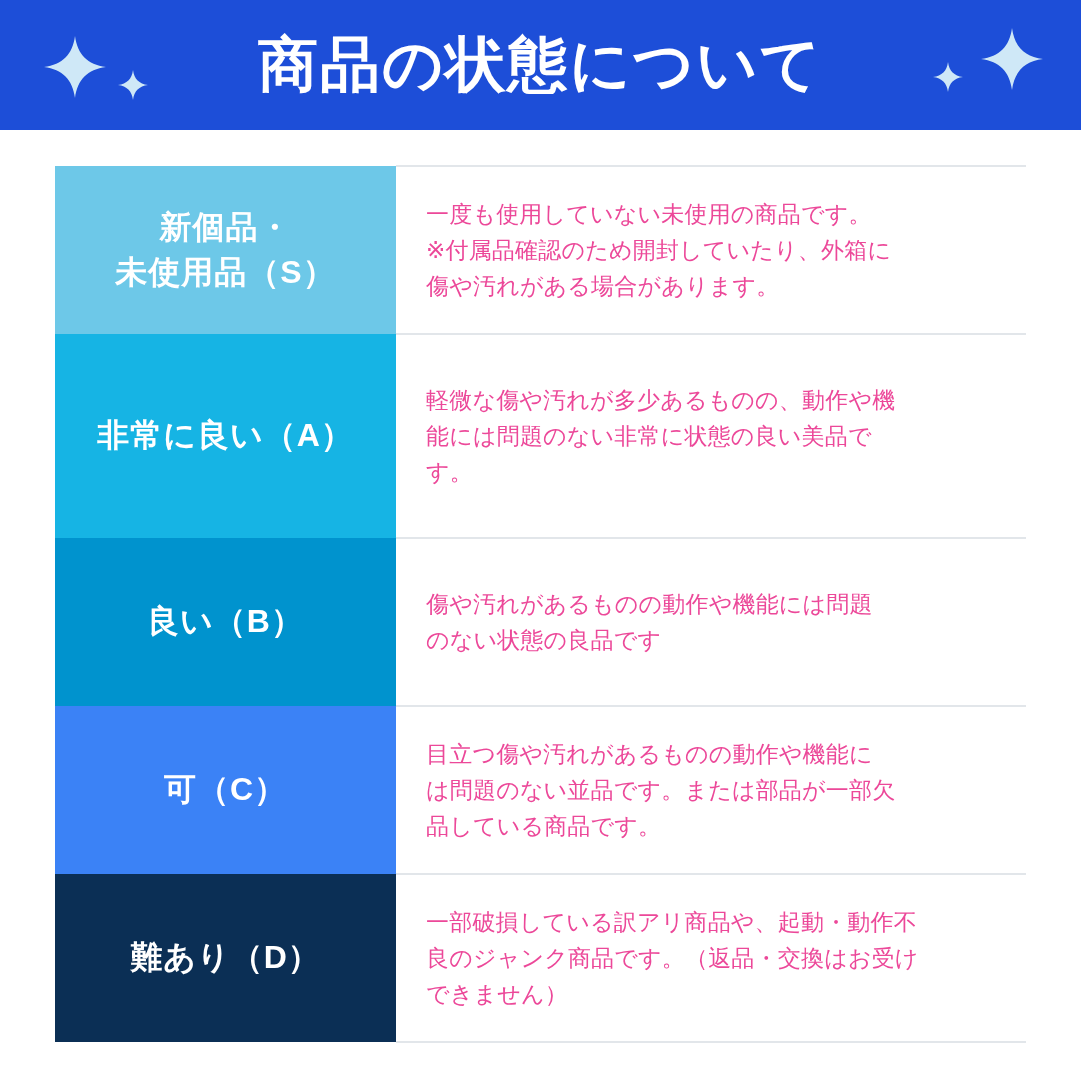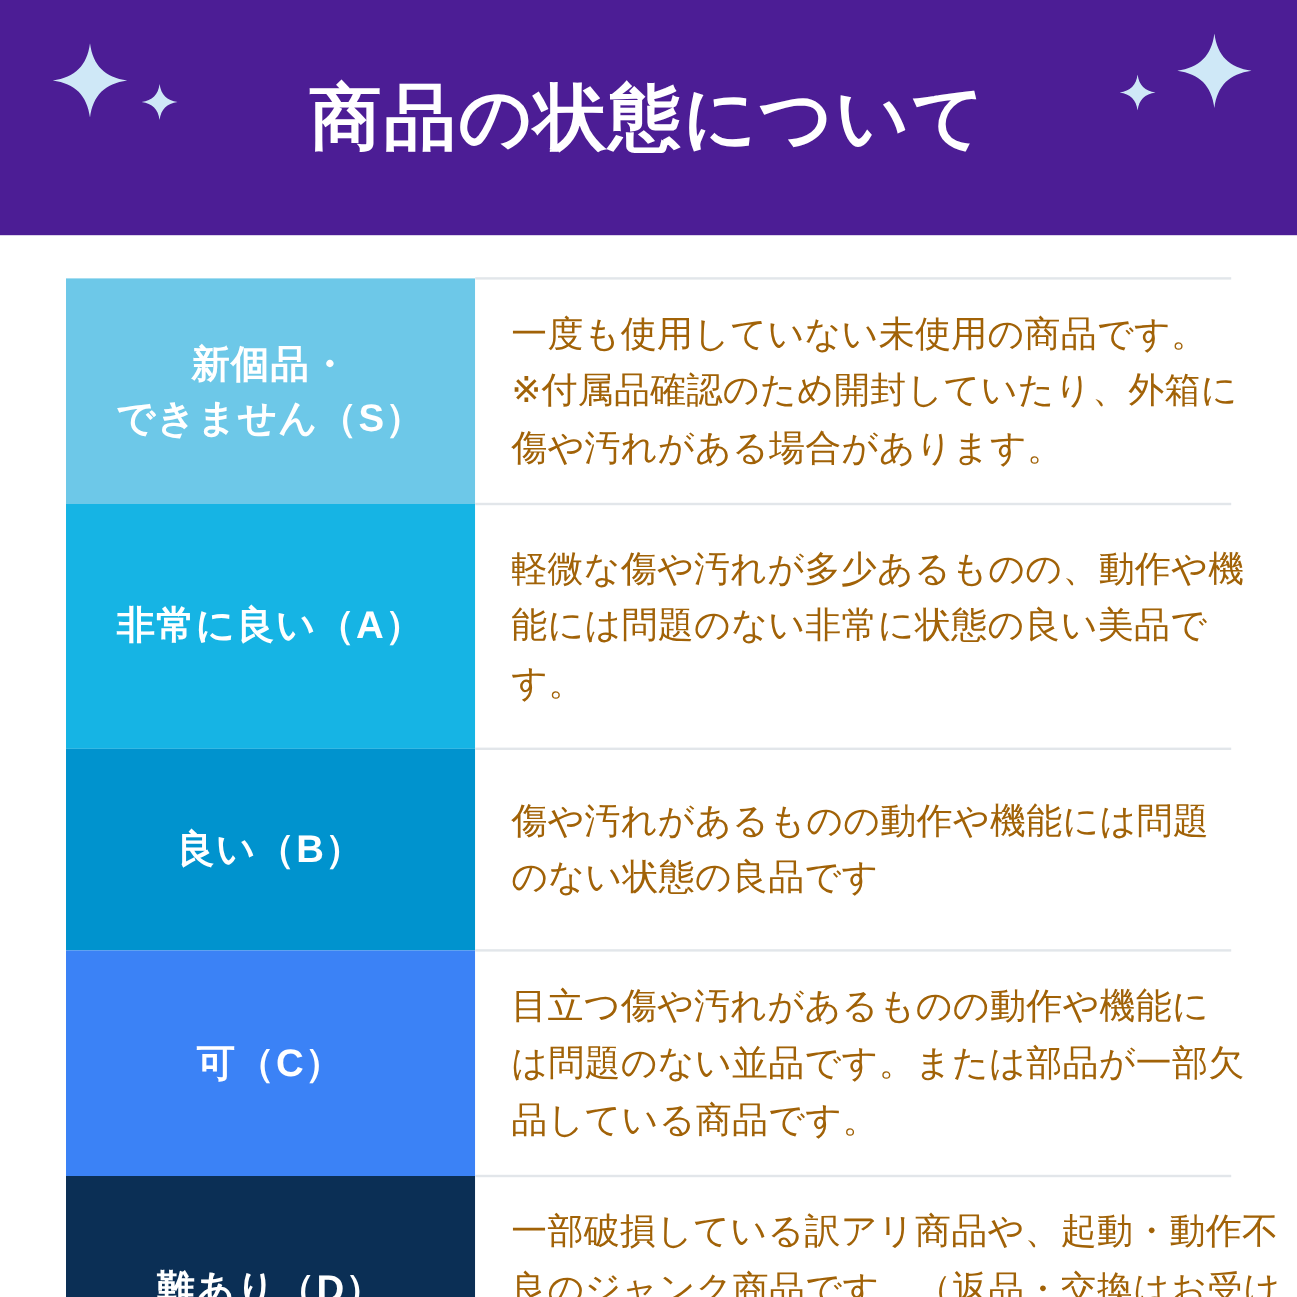--- a/index.html
+++ b/index.html
@@ -11,22 +11,22 @@
     height: 1081px;
     background: #ffffff;
     font-family: "Liberation Sans", "DejaVu Sans", sans-serif;
     overflow: hidden;
   }
 
   
   .banner {
     position: relative;
     width: 1081px;
-    height: 196px;
-    background: #4c1d95;
+    height: 130px;
+    background: #1d4ed8;
     display: flex;
     align-items: center;
     justify-content: center;
     box-sizing: border-box;
   }
   .banner-title {
     color: #ffffff;
     font-size: 60px;
     font-weight: bold;
     letter-spacing: 2px;
@@ -69,22 +69,22 @@
     font-size: 32px;
     font-weight: bold;
     letter-spacing: 1px;
     line-height: 1.42;
     padding: 0 8px;
     box-sizing: border-box;
   }
   td.desc {
     width: 630px;
     background: #ffffff;
-    color: #a16207;
-    font-size: 30px;
+    color: #ec4899;
+    font-size: 23px;
     line-height: 1.58;
     padding: 22px 30px 22px 30px;
     box-sizing: border-box;
     border-bottom: 2px solid #e2e6ea;
     letter-spacing: 0.2px;
   }
   tr.row-s  td.desc { border-top: 2px solid #e2e6ea; }
   tr.row-d  td.desc { border-bottom: 2px solid #e2e6ea; }
 
   .desc-line { display: block; white-space: nowrap; }
@@ -119,21 +119,21 @@
   </span>
 </div>
 
 <div class="table-wrap">
   <table class="cond-table">
     <tbody>
 
       <tr class="row-s">
         <td class="grade" style="background:#6dc8e8; height:168px;">
           <span>新個品・</span><br>
-          <span>できません（S）</span>
+          <span>未使用品（S）</span>
         </td>
         <td class="desc">
           <span class="desc-line">一度も使用していない未使用の商品です。</span>
           <span class="desc-line">※付属品確認のため開封していたり、外箱に</span>
           <span class="desc-line">傷や汚れがある場合があります。</span>
         </td>
       </tr>
 
       <tr class="row-a">
         <td class="grade" style="background:#16b4e4; height:204px;">

